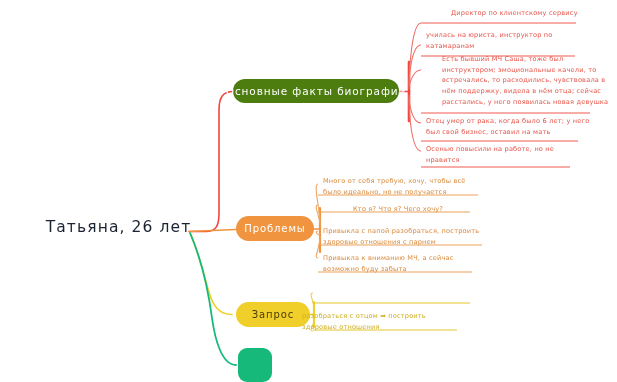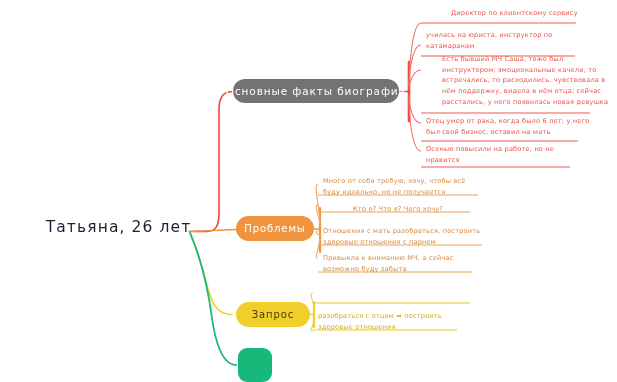--- a/index.html
+++ b/index.html
@@ -48,21 +48,21 @@
     align-items: center;
     justify-content: center;
     box-sizing: border-box;
     white-space: nowrap;
   }
   .topic-bio {
     left: 233px;
     top: 79px;
     width: 166px;
     height: 24px;
-    background: #737373;
+    background: #4d7c0f;
   }
   .topic-problems {
     left: 236px;
     top: 216px;
     width: 78px;
     height: 25px;
     background: #f0943f;
     font-size: 10px;
   }
   .topic-request {
@@ -147,20 +147,20 @@
   <div class="topic topic-problems">Проблемы</div>
   <div class="topic topic-request">Запрос</div>
   <div class="topic topic-empty"></div>
 
   <div class="leaf leaf-red" style="left:424px; top:8px;  width:155px;margin-left:25px;">Директор по клиентскому сервису</div>
   <div class="leaf leaf-red" style="left:424px; top:30px; width:152px;">училась на юриста, инструктор по катамаранам</div>
   <div class="leaf leaf-red" style="left:440px; top:54px; width:170px;">Есть бывший МЧ Саша, тоже был инструктором; эмоциональные качели, то встречались, то расходились, чувствовала в нём поддержку, видела в нём отца; сейчас расстались, у него появилась новая девушка</div>
   <div class="leaf leaf-red" style="left:424px; top:116px;width:167px;">Отец умер от рака, когда было 6 лет; у него был свой бизнес, оставил на мать</div>
   <div class="leaf leaf-red" style="left:424px; top:144px;width:150px;">Осенью повысили на работе, но не нравится</div>
 
-  <div class="leaf leaf-org" style="left:321px; top:176px;width:160px;">Много от себя требую, хочу, чтобы всё буду идеально, но не получается</div>
+  <div class="leaf leaf-org" style="left:321px; top:176px;width:160px;">Много от себя требую, хочу, чтобы всё было идеально, но не получается</div>
   <div class="leaf leaf-org" style="left:321px; top:204px;width:152px;padding-left:32px;">Кто я? Что я? Чего хочу?</div>
-  <div class="leaf leaf-org" style="left:321px; top:226px;width:162px;">Отношения с мать разобраться, построить здоровые отношения с парнем</div>
+  <div class="leaf leaf-org" style="left:321px; top:226px;width:162px;">Привыкла с папой разобраться, построить здоровые отношения с парнем</div>
   <div class="leaf leaf-org" style="left:321px; top:253px;width:152px;">Привыкла к вниманию МЧ, а сейчас возможно буду забыта</div>
 
-  <div class="leaf leaf-yel" style="left:316px; top:311px;width:145px;">разобраться с отцом ➡ построить здоровые отношения</div>
+  <div class="leaf leaf-yel" style="left:300px; top:311px;width:145px;">разобраться с отцом ➡ построить здоровые отношения</div>
 
 </div>
 
 </body></html>

